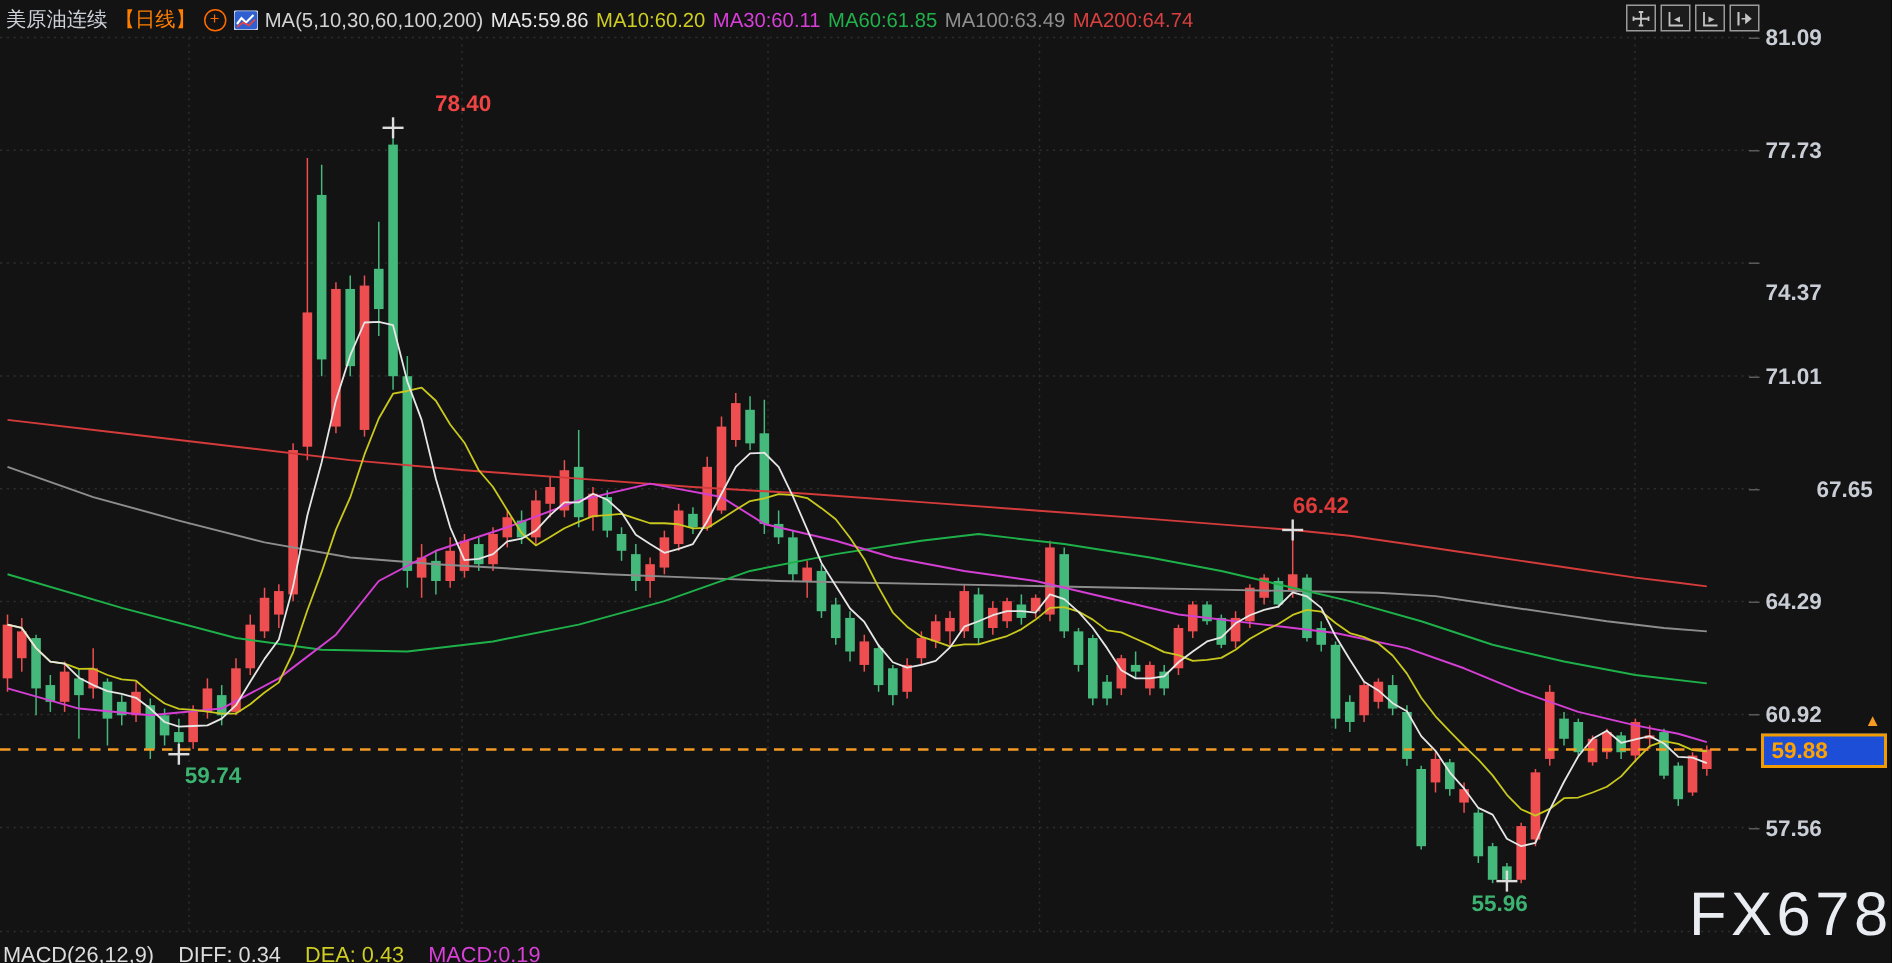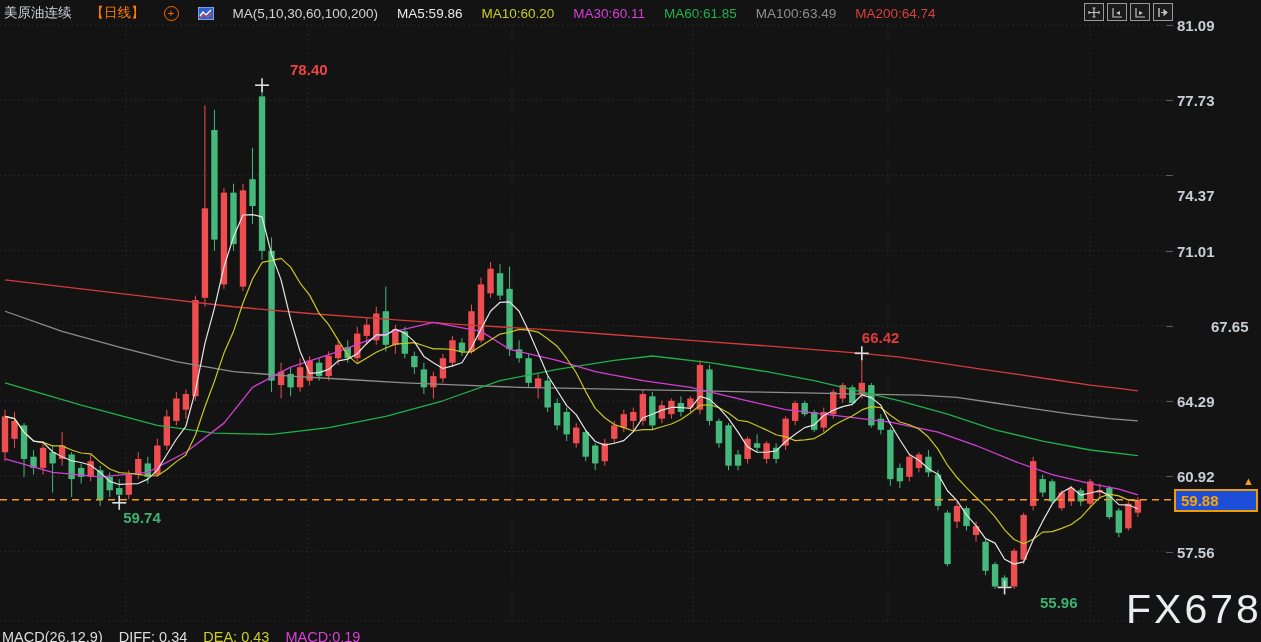--- a/index.html
+++ b/index.html
@@ -1,20 +1,20 @@
 <!DOCTYPE html>
 <html><head>
 <meta charset="utf-8">
 <style>
   html,body{margin:0;padding:0;background:#000;}
   #app{position:relative;width:1261px;height:642px;background:#131313;overflow:hidden;
        font-family:"Liberation Sans","DejaVu Sans",sans-serif;}
   
   #header{position:absolute;left:4px;top:3px;height:20px;display:flex;align-items:center;
-          gap:19px;font-size:13.5px;white-space:nowrap;z-index:5;}
+          gap:5px;font-size:13.5px;white-space:nowrap;z-index:5;}
   .title{color:#cdd2da;}
   .period{color:#ff7e00;}
   .add-ind{width:13px;height:13px;border:1.5px solid #ff6a00;border-radius:50%;color:#ff6a00;
            display:inline-flex;align-items:center;justify-content:center;font-size:11px;line-height:1;}
   .chart-ico{width:16px;height:13px;display:inline-block;}
   .ma-set{color:#d2d2d2;}
   .ma-val{font-weight:400;}
   
   #toolbar{position:absolute;right:88px;top:3px;display:flex;gap:3px;z-index:5;}
   .tool{width:18px;height:16px;border:1px solid #9a9a9a;background:#1b1b1b;display:flex;
@@ -311,21 +311,21 @@
       <line x1="119.24" y1="495.813" x2="119.24" y2="509.813" stroke="#dddddd" stroke-width="1.6"></line>
       <line x1="854.8" y1="353.31460000000004" x2="868.8" y2="353.31460000000004" stroke="#dddddd" stroke-width="1.6"></line>
       <line x1="861.8" y1="346.31460000000004" x2="861.8" y2="360.31460000000004" stroke="#dddddd" stroke-width="1.6"></line>
       <line x1="997.5999999999999" y1="587.4094" x2="1011.5999999999999" y2="587.4094" stroke="#dddddd" stroke-width="1.6"></line>
       <line x1="1004.5999999999999" y1="580.4094" x2="1004.5999999999999" y2="594.4094" stroke="#dddddd" stroke-width="1.6"></line>
     </svg>
   <div id="overlay">
       <div class="marker-label" style="color: #ef4444; left: 268.04px; top: 61.2022px; margin-left: 22px;">78.40</div>
       <div class="marker-label" style="color: rgb(60, 179, 113); left: 123.24px; top: 508.813px;">59.74</div>
       <div class="marker-label" style="color: rgb(224, 59, 59); left: 861.8px; top: 329.315px;">66.42</div>
-      <div class="marker-label" style="color: rgb(60, 179, 113); left: 1040px; top: 594.409px;">55.96</div>
+      <div class="marker-label" style="color: rgb(60, 179, 113); left: 981px; top: 594.409px;">55.96</div>
       <div class="axis-tick" style="top: 25px;"></div>
       <div class="axis-label" style="top: 17px;">81.09</div>
       <div class="axis-tick" style="top: 100.197px;"></div>
       <div class="axis-label" style="top: 92.1968px;">77.73</div>
       <div class="axis-tick" style="top: 175.394px;"></div>
       <div class="axis-label" style="top: 167.394px; margin-top: 20px;">74.37</div>
       <div class="axis-tick" style="top: 250.59px;"></div>
       <div class="axis-label" style="top: 242.59px;">71.01</div>
       <div class="axis-tick" style="top: 325.787px;"></div>
       <div class="axis-label" style="top: 317.787px; margin-left: 34px;">67.65</div>

